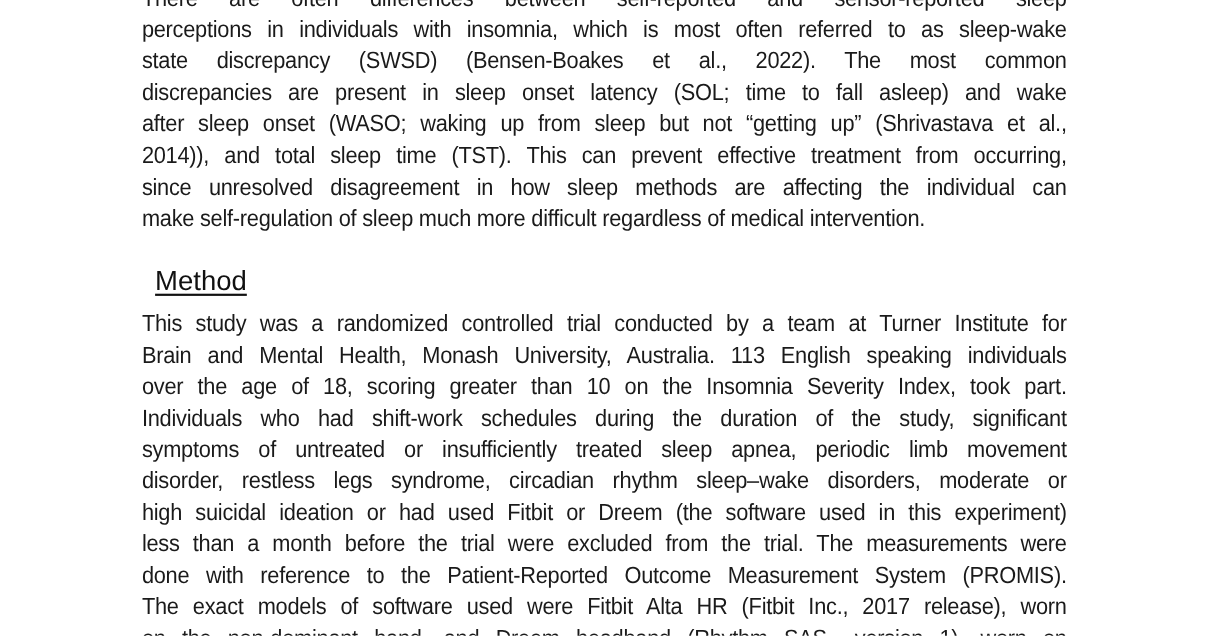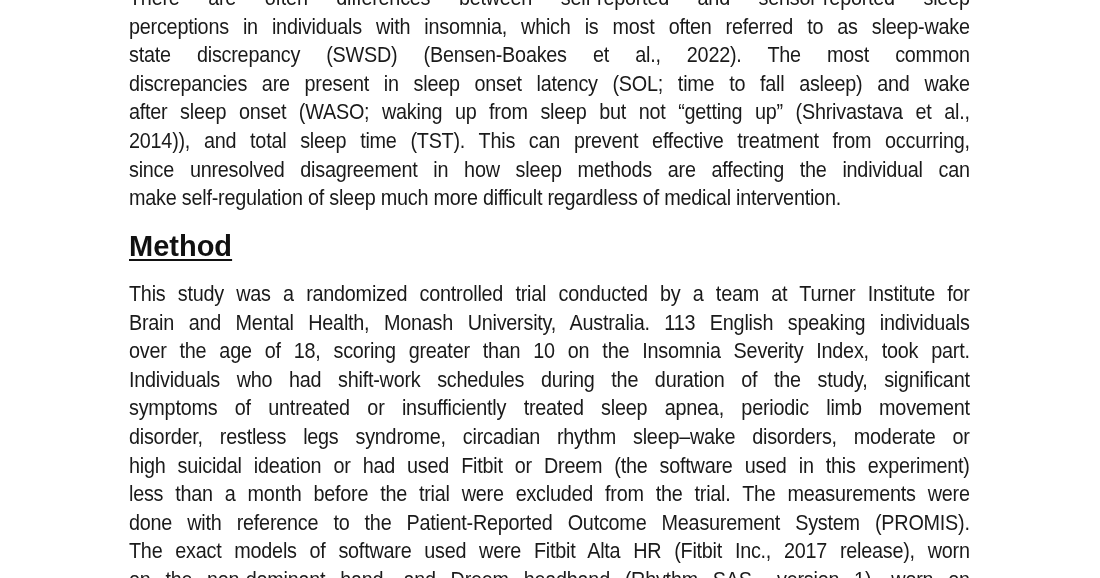--- a/index.html
+++ b/index.html
@@ -34,26 +34,26 @@
     .line {
       display: block;
       white-space: nowrap;
       text-align: justify;
       text-align-last: justify;
     }
     .line.last {
       text-align-last: left;
     }
     .heading {
-      margin: 0;
+      margin: 12px;
       position: absolute;
       top: 246px;
       left: 0;
-      font-size: 29px;
-      font-weight: bold;
+      font-size: 25px;
+      font-weight: normal;
       text-decoration: underline;
       text-decoration-thickness: 2px;
       text-underline-offset: 3px;
       color: #111;
     }
     #p1 { position: absolute; top: 0; left: 0; }
     #p2 { position: absolute; top: 296px; left: 0; }
   </style>
 </head>
 <body>

